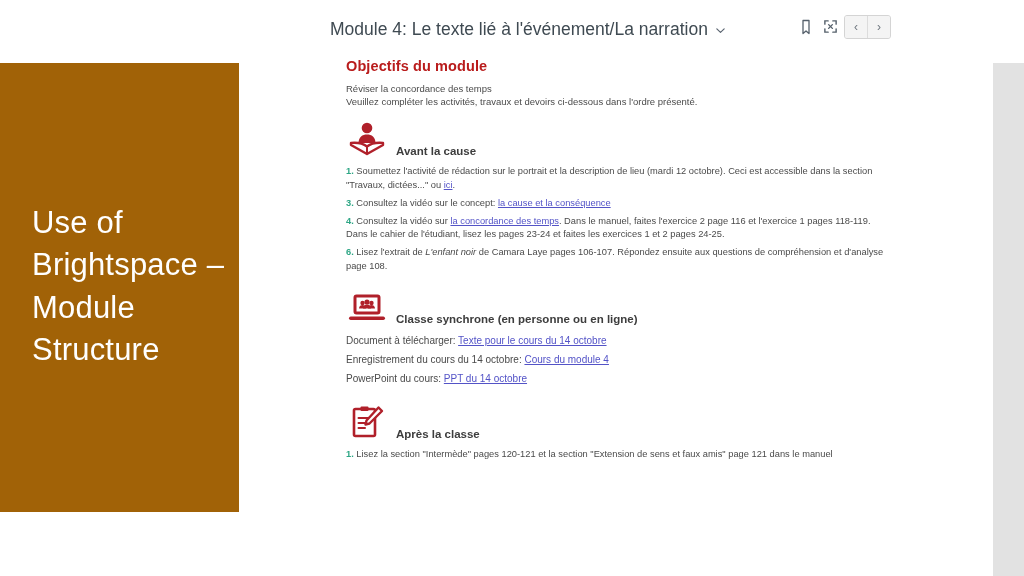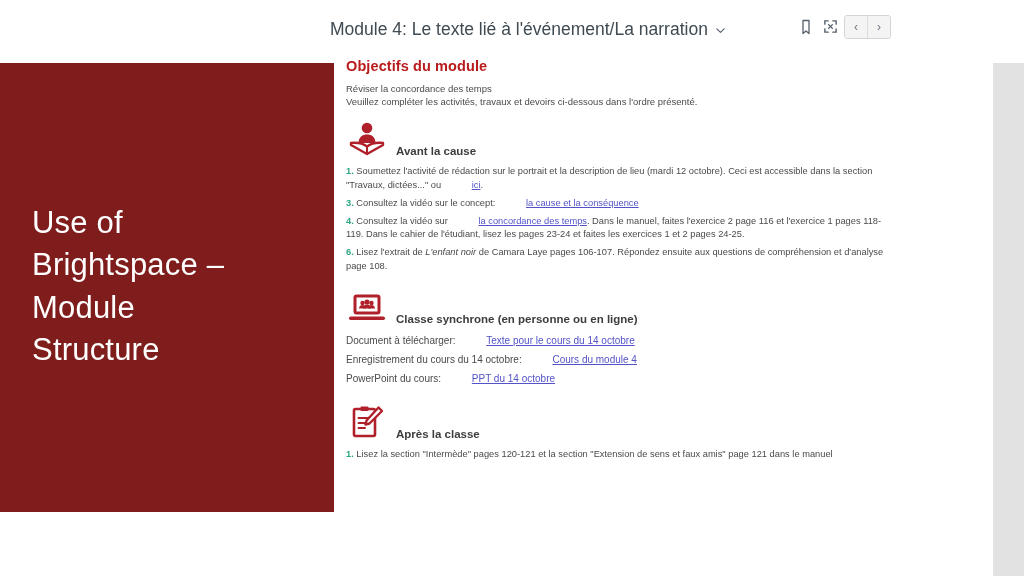--- a/index.html
+++ b/index.html
@@ -14,23 +14,23 @@
     overflow: hidden;
     font-family: "Liberation Sans", sans-serif;
     color: #404040;
   }
 
   
   #slide-panel {
     position: absolute;
     left: 0;
     top: 63px;
-    width: 334px;
+    width: 239px;
     height: 449px;
-    background: #7f1d1d;
+    background: #a16207;
   }
   #slide-title {
     position: absolute;
     left: 32px;
     top: 139px;
     width: 236px;
     color: #FFFFFF;
     font-size: 31px;
     line-height: 1.37;
     font-weight: 400;
@@ -155,21 +155,20 @@
     margin-bottom: 5px;
     text-indent: 0;
   }
   ol.nlist li .num {
     color: #2EA685;
     font-weight: 600;
   }
   .doclink {
     color: #5353C7;
     text-decoration: underline;
-    margin-left: 28px;
   }
   .it { font-style: italic; }
 
   .sync-lines .plain-line { margin-bottom: 3px; font-size: 10px; }
 </style>
 </head>
 <body>
 
 <div id="slide-panel">
   <div id="slide-title">Use of

